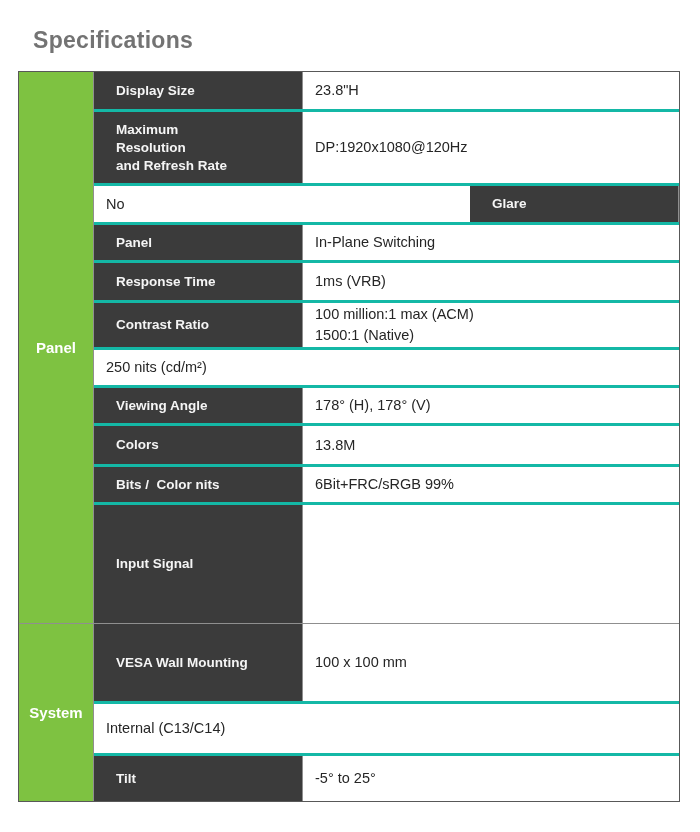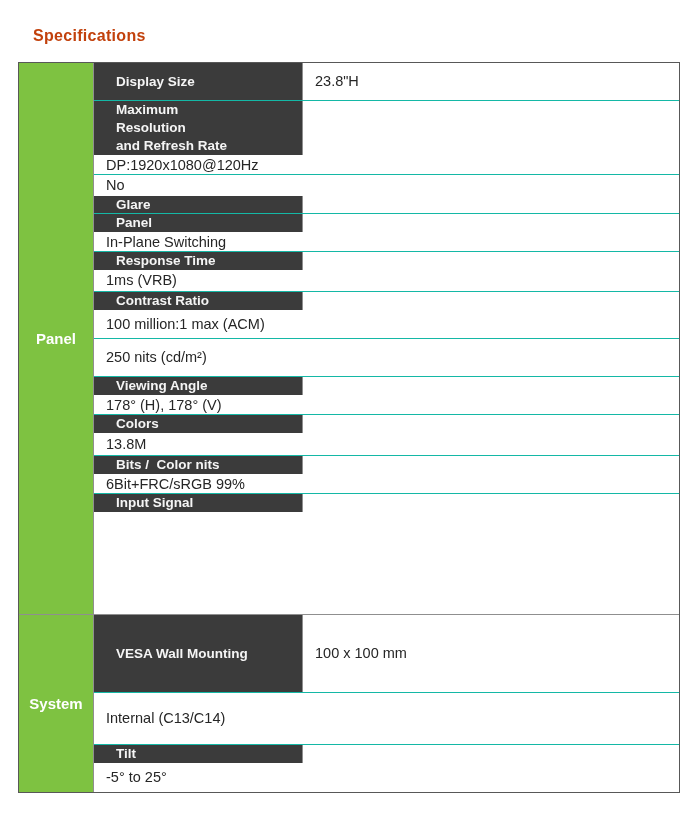--- a/index.html
+++ b/index.html
@@ -2,41 +2,41 @@
 <html><head>
 <meta charset="utf-8">
 <style>
   html,body{margin:0;padding:0;}
   body{
     width:700px;height:832px;background:#ffffff;
     font-family:"Liberation Sans", sans-serif;
     -webkit-font-smoothing:antialiased;
   }
   .page-title{
-    font-size:16px;font-weight:bold;color:#c2410c;
+    font-size:23px;font-weight:bold;color:#737373;
     margin:27px 1px 0 33px;letter-spacing:0.3px;
   }
   .spec-table{
     margin:17px 0 0 18px;width:662px;
     border:1px solid #585858;
     box-sizing:border-box;
   }
   .section{display:flex;}
   .section + .section{border-top:1px solid #8f8f8f;}
   .side{
     width:75px;min-width:75px;
     background:#7ec241;color:#ffffff;
     font-weight:bold;font-size:15px;
     display:flex;align-items:center;justify-content:center;
     border-right:1px solid #8f8f8f;
     box-sizing:border-box;
   }
   .rows{flex:1;display:flex;flex-direction:column;}
   .row{display:flex;box-sizing:border-box;}
-  .row + .row{border-top:1px solid #14b8a6;flex-direction:column;}
+  .row + .row{border-top:3px solid #14b8a6;}
   .cell{
     display:flex;flex-direction:column;justify-content:center;
     box-sizing:border-box;
   }
   .cell.label{
     width:209px;min-width:209px;
     background:#3b3b3b;color:#f5f5f5;
     font-weight:bold;font-size:13.5px;line-height:18px;
     padding-left:22px;padding-right:6px;
     border-right:1px solid #8f8f8f;
@@ -103,20 +103,21 @@
         <div class="cell value">
             <div class="line">1ms (VRB)</div>
           </div>
       </div>
       <div class="row h47">
         <div class="cell label">
             <div class="line">Contrast Ratio</div>
           </div>
         <div class="cell value">
             <div class="line">100 million:1 max (ACM)</div>
+            <div class="line">1500:1 (Native)</div>
           </div>
       </div>
       <div class="row h38">
         <div class="cell value">
             <div class="line">250 nits (cd/m²)</div>
           </div>
       </div>
       <div class="row h38">
         <div class="cell label">
             <div class="line">Viewing Angle</div>

